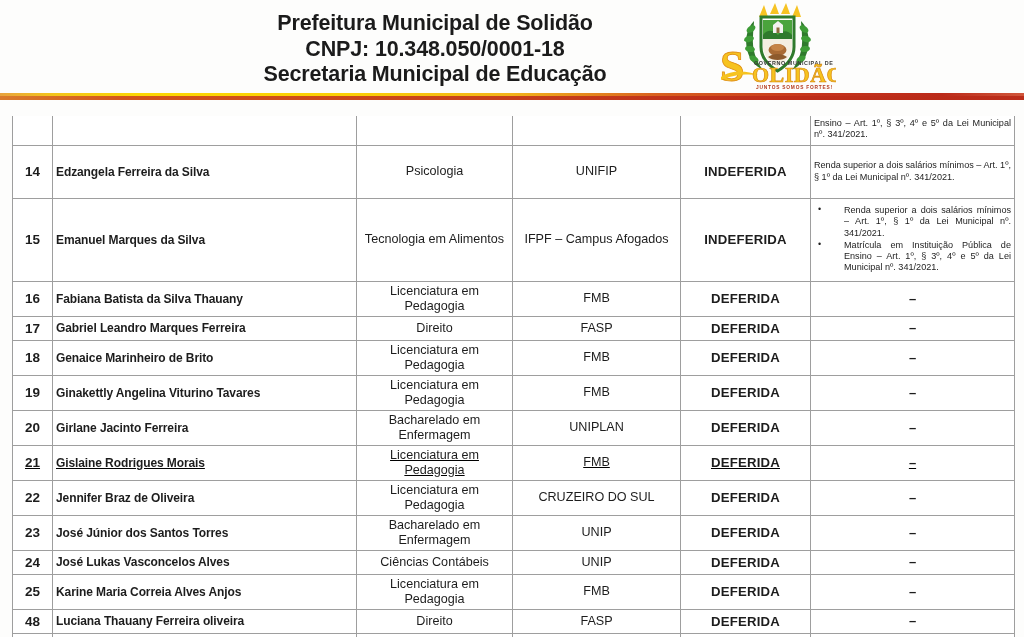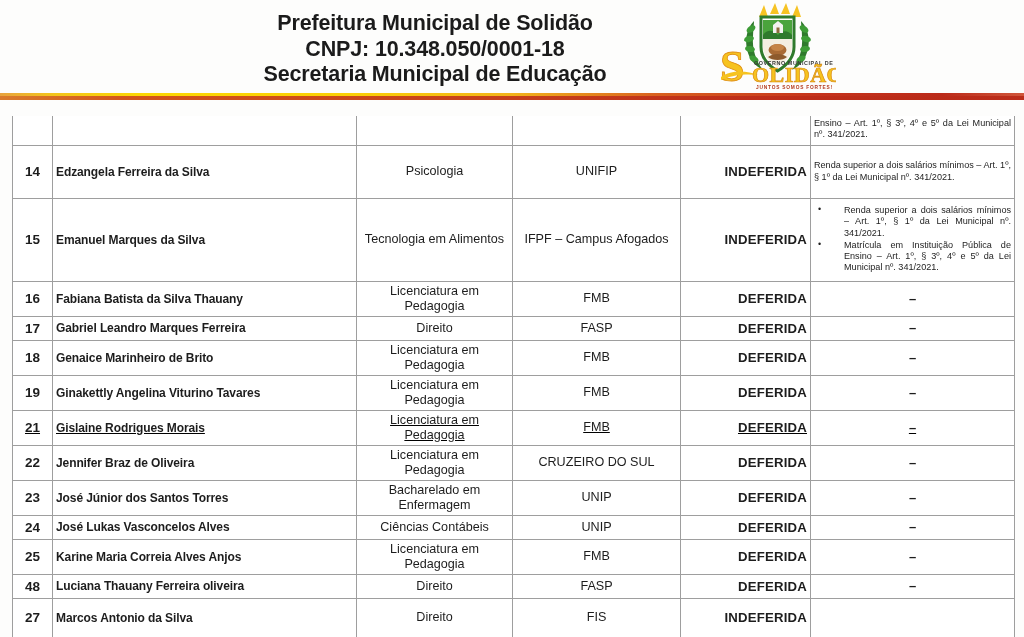--- a/index.html
+++ b/index.html
@@ -118,21 +118,21 @@
     font-size: 12px;
     padding-left: 10px;
     letter-spacing: -0.1px;
   }
   td.course, td.inst {
     text-align: center;
     font-size: 12.6px;
     line-height: 15px;
   }
   td.stat {
-    text-align: right;
+    text-align: center;
     font-weight: bold;
     font-size: 13.2px;
     letter-spacing: .2px;
   }
   td.just {
     font-size: 9.1px;
     line-height: 11.4px;
     text-align: justify;
     text-justify: inter-word;
     padding: 1px 4px 1px 4px;
@@ -303,20 +303,28 @@
             <td class="just dash">–</td>
           </tr>
           <tr style="height: 30px;">
             <td class="num">19</td>
             <td class="name">Ginakettly Angelina Viturino Tavares</td>
             <td class="course">Licenciatura em Pedagogia</td>
             <td class="inst">FMB</td>
             <td class="stat">DEFERIDA</td>
             <td class="just dash">–</td>
           </tr>
+          <tr style="height: 30px;">
+            <td class="num">20</td>
+            <td class="name">Girlane Jacinto Ferreira</td>
+            <td class="course">Bacharelado em Enfermagem</td>
+            <td class="inst">UNIPLAN</td>
+            <td class="stat">DEFERIDA</td>
+            <td class="just dash">–</td>
+          </tr>
           <tr style="height: 30px; text-decoration: underline;">
             <td class="num">21</td>
             <td class="name">Gislaine Rodrigues Morais</td>
             <td class="course">Licenciatura em Pedagogia</td>
             <td class="inst">FMB</td>
             <td class="stat">DEFERIDA</td>
             <td class="just dash">–</td>
           </tr>
           <tr style="height: 30px;">
             <td class="num">22</td>

